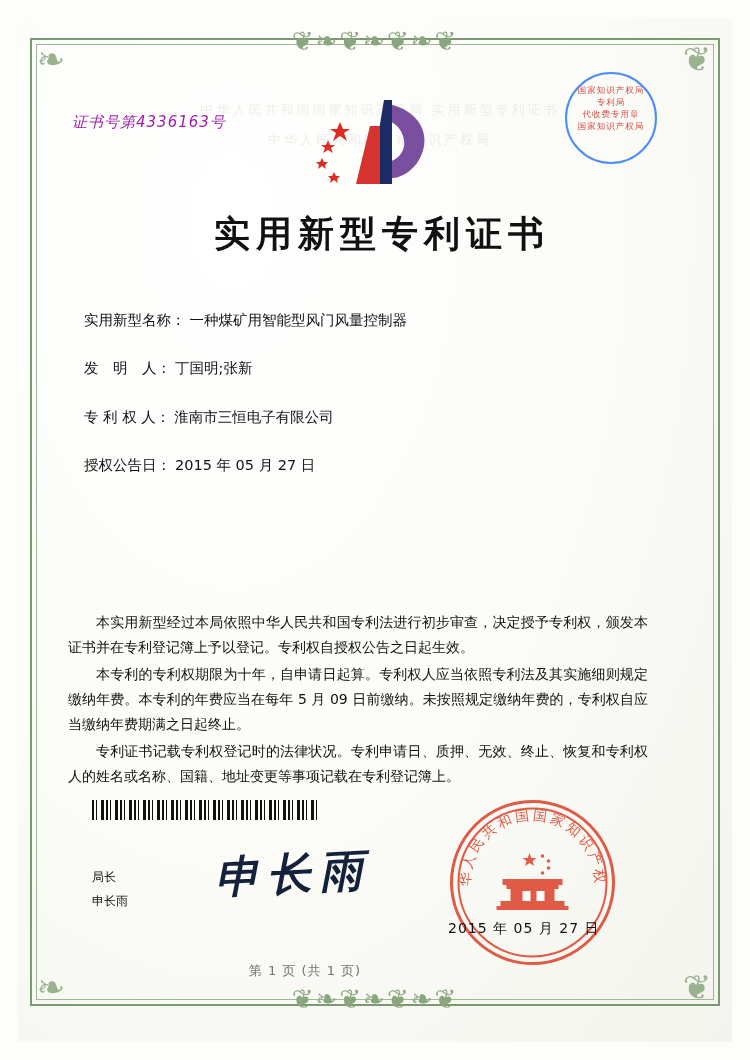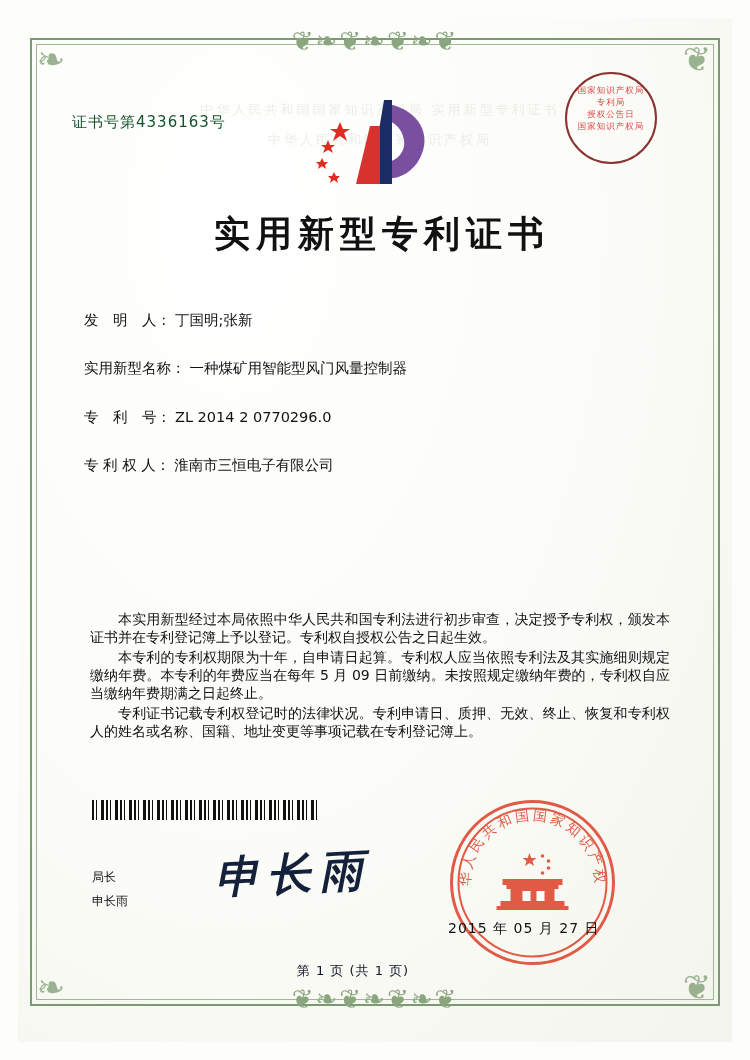--- a/index.html
+++ b/index.html
@@ -100,21 +100,22 @@
     height: 110px;
   }
 
   
   .cert-no {
     position: absolute;
     left: 72px;
     top: 113px;
     font-size: 15px;
     letter-spacing: 1px;
-    color: #14532d;
+    color: #a21caf;
+    font-style: italic;
   }
   .main-title {
     position: absolute;
     left: 0; top: 210px;
     width: 750px;
     text-align: center;
     font-family: "DejaVu Serif", "Liberation Serif", serif;
     font-size: 36px;
     font-weight: bold;
     letter-spacing: 6px;
@@ -142,25 +143,25 @@
   }
   .field-value {
     display: inline-block;
     margin-left: 4px;
     color: #111;
   }
 
   
   .body-text {
     position: absolute;
-    left: 90px;
+    left: 68px;
     top: 610px;
     width: 580px;
     font-size: 14px;
-    line-height: 18px;
+    line-height: 25px;
     color: #111;
     text-align: justify;
   }
   .body-text p {
     margin: 0 0 2px 0;
     text-indent: 2em;
   }
 
   
   .barcode {
@@ -198,21 +199,21 @@
     transform: rotate(-3deg);
   }
 
   
   .seal-small {
     position: absolute;
     left: 565px;
     top: 72px;
     width: 92px;
     height: 92px;
-    border: 2px solid #7f1d1d;
+    border: 2px solid #3b82f6;
     border-radius: 50%;
     color: #d6332f;
     font-size: 8.5px;
     line-height: 12px;
     text-align: center;
     opacity: .9;
     box-sizing: border-box;
     padding-top: 10px;
     letter-spacing: 1px;
   }
@@ -239,23 +240,22 @@
   }
 
   
   .footer {
     position: absolute;
     left: 0;
     top: 962px;
     width: 610px;
     text-align: center;
     font-size: 13px;
-    color: #0f172a;
+    color: #737373;
     letter-spacing: 1px;
-    padding-left: 48px;
   }
 </style>
 </head>
 <body>
 
 <div class="page">
   <div class="paper-tint"></div>
 
   <div class="border-outer"></div>
   <div class="border-inner"></div>
@@ -283,40 +283,40 @@
         <polygon points="28,48 30,53 35,53 31,56 33,61 28,58 23,61 25,56 21,53 26,53"></polygon>
         <polygon points="22,66 24,70 28,70 25,73 26,77 22,74 18,77 19,73 16,70 20,70"></polygon>
         <polygon points="34,80 36,84 40,84 37,87 38,91 34,88 30,91 31,87 28,84 32,84"></polygon>
       </g>
     </svg>
   </div>
 
   <div class="seal-small">
     <span class="sm-line">国家知识产权局</span>
     <span class="sm-line">专利局</span>
-    <span class="sm-line">授权公告日</span>
+    <span class="sm-line">代收费专用章</span>
     <span class="sm-line">国家知识产权局</span>
   </div>
 
   <div class="cert-no">证书号第4336163号</div>
 
   <div class="main-title">实用新型专利证书</div>
 
   <div class="fields">
+    <div class="field-row">
+      <span class="field-label">实用新型名称：</span><span class="field-value">一种煤矿用智能型风门风量控制器</span>
+    </div>
     <div class="field-row">
       <span class="field-label">发　明　人：</span><span class="field-value">丁国明;张新</span>
     </div>
     <div class="field-row">
-      <span class="field-label">实用新型名称：</span><span class="field-value">一种煤矿用智能型风门风量控制器</span>
+      <span class="field-label">专 利 权 人：</span><span class="field-value">淮南市三恒电子有限公司</span>
     </div>
     <div class="field-row">
-      <span class="field-label">专　利　号：</span><span class="field-value">ZL 2014 2 0770296.0</span>
-    </div>
-    <div class="field-row">
-      <span class="field-label">专 利 权 人：</span><span class="field-value">淮南市三恒电子有限公司</span>
+      <span class="field-label">授权公告日：</span><span class="field-value">2015 年 05 月 27 日</span>
     </div>
   </div>
 
   <div class="body-text">
     <p>本实用新型经过本局依照中华人民共和国专利法进行初步审查，决定授予专利权，颁发本证书并在专利登记簿上予以登记。专利权自授权公告之日起生效。</p>
     <p>本专利的专利权期限为十年，自申请日起算。专利权人应当依照专利法及其实施细则规定缴纳年费。本专利的年费应当在每年 5 月 09 日前缴纳。未按照规定缴纳年费的，专利权自应当缴纳年费期满之日起终止。</p>
     <p>专利证书记载专利权登记时的法律状况。专利申请日、质押、无效、终止、恢复和专利权人的姓名或名称、国籍、地址变更等事项记载在专利登记簿上。</p>
   </div>
 
   <div class="barcode"></div>

